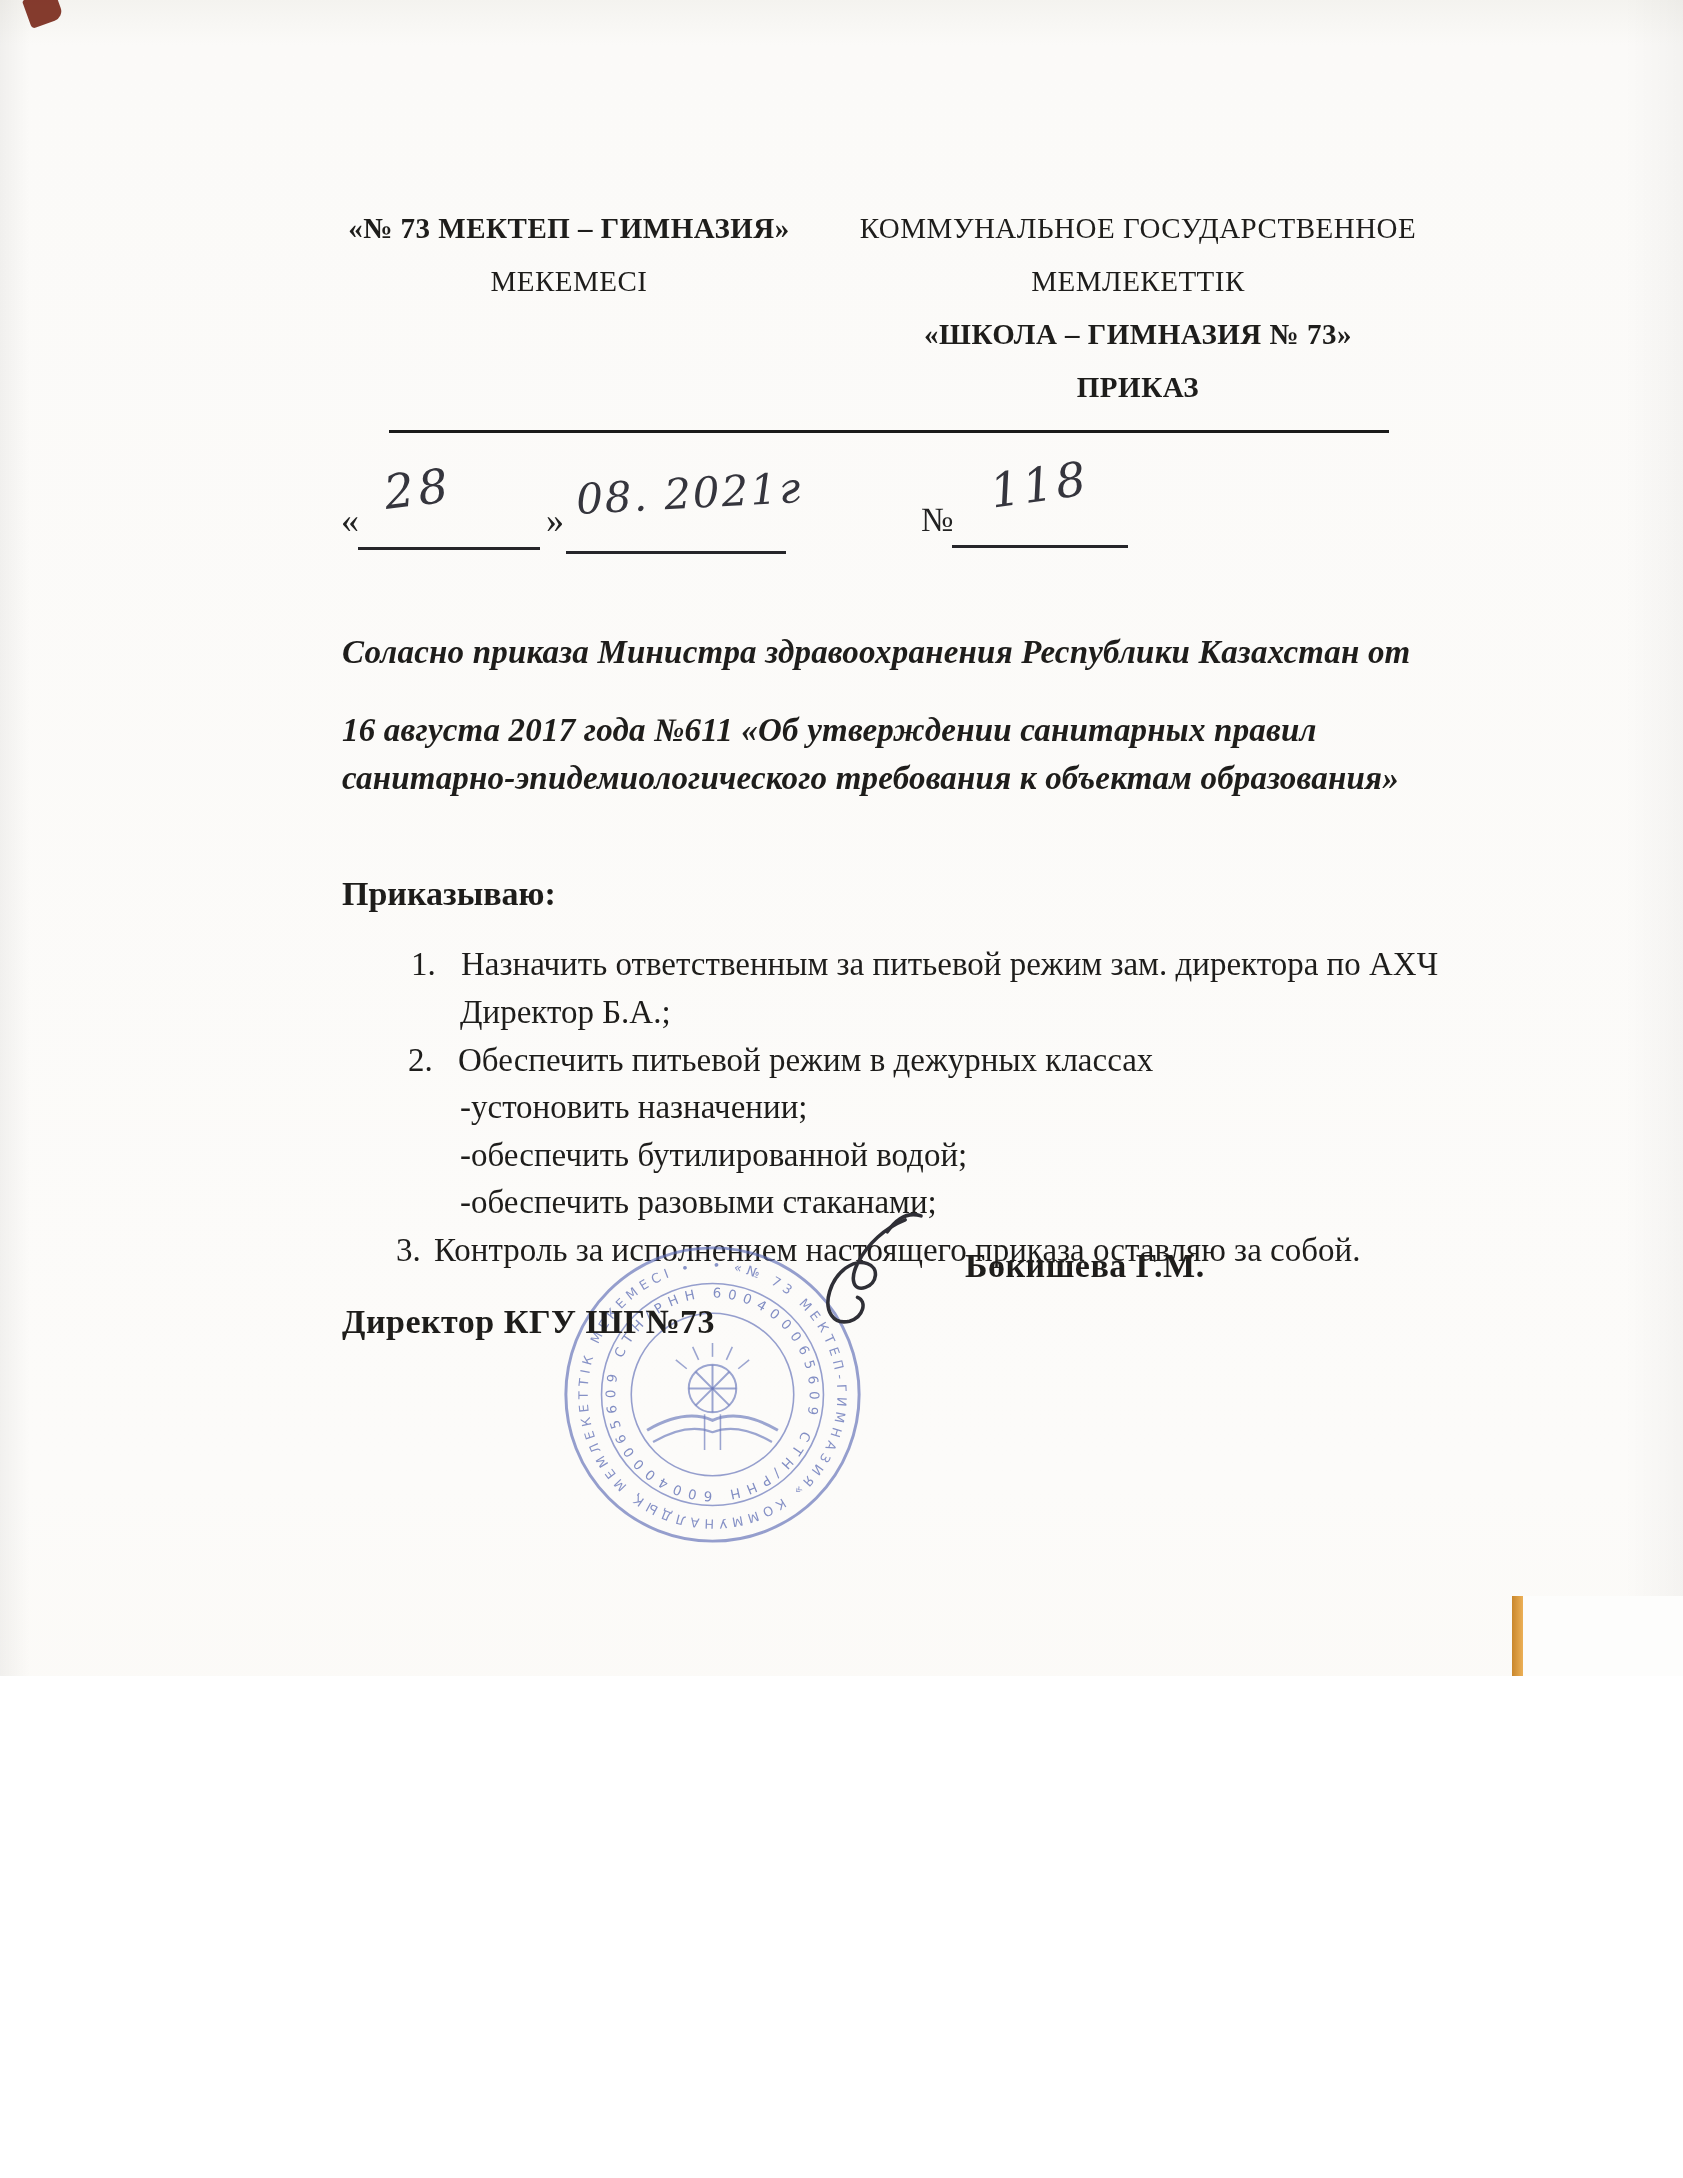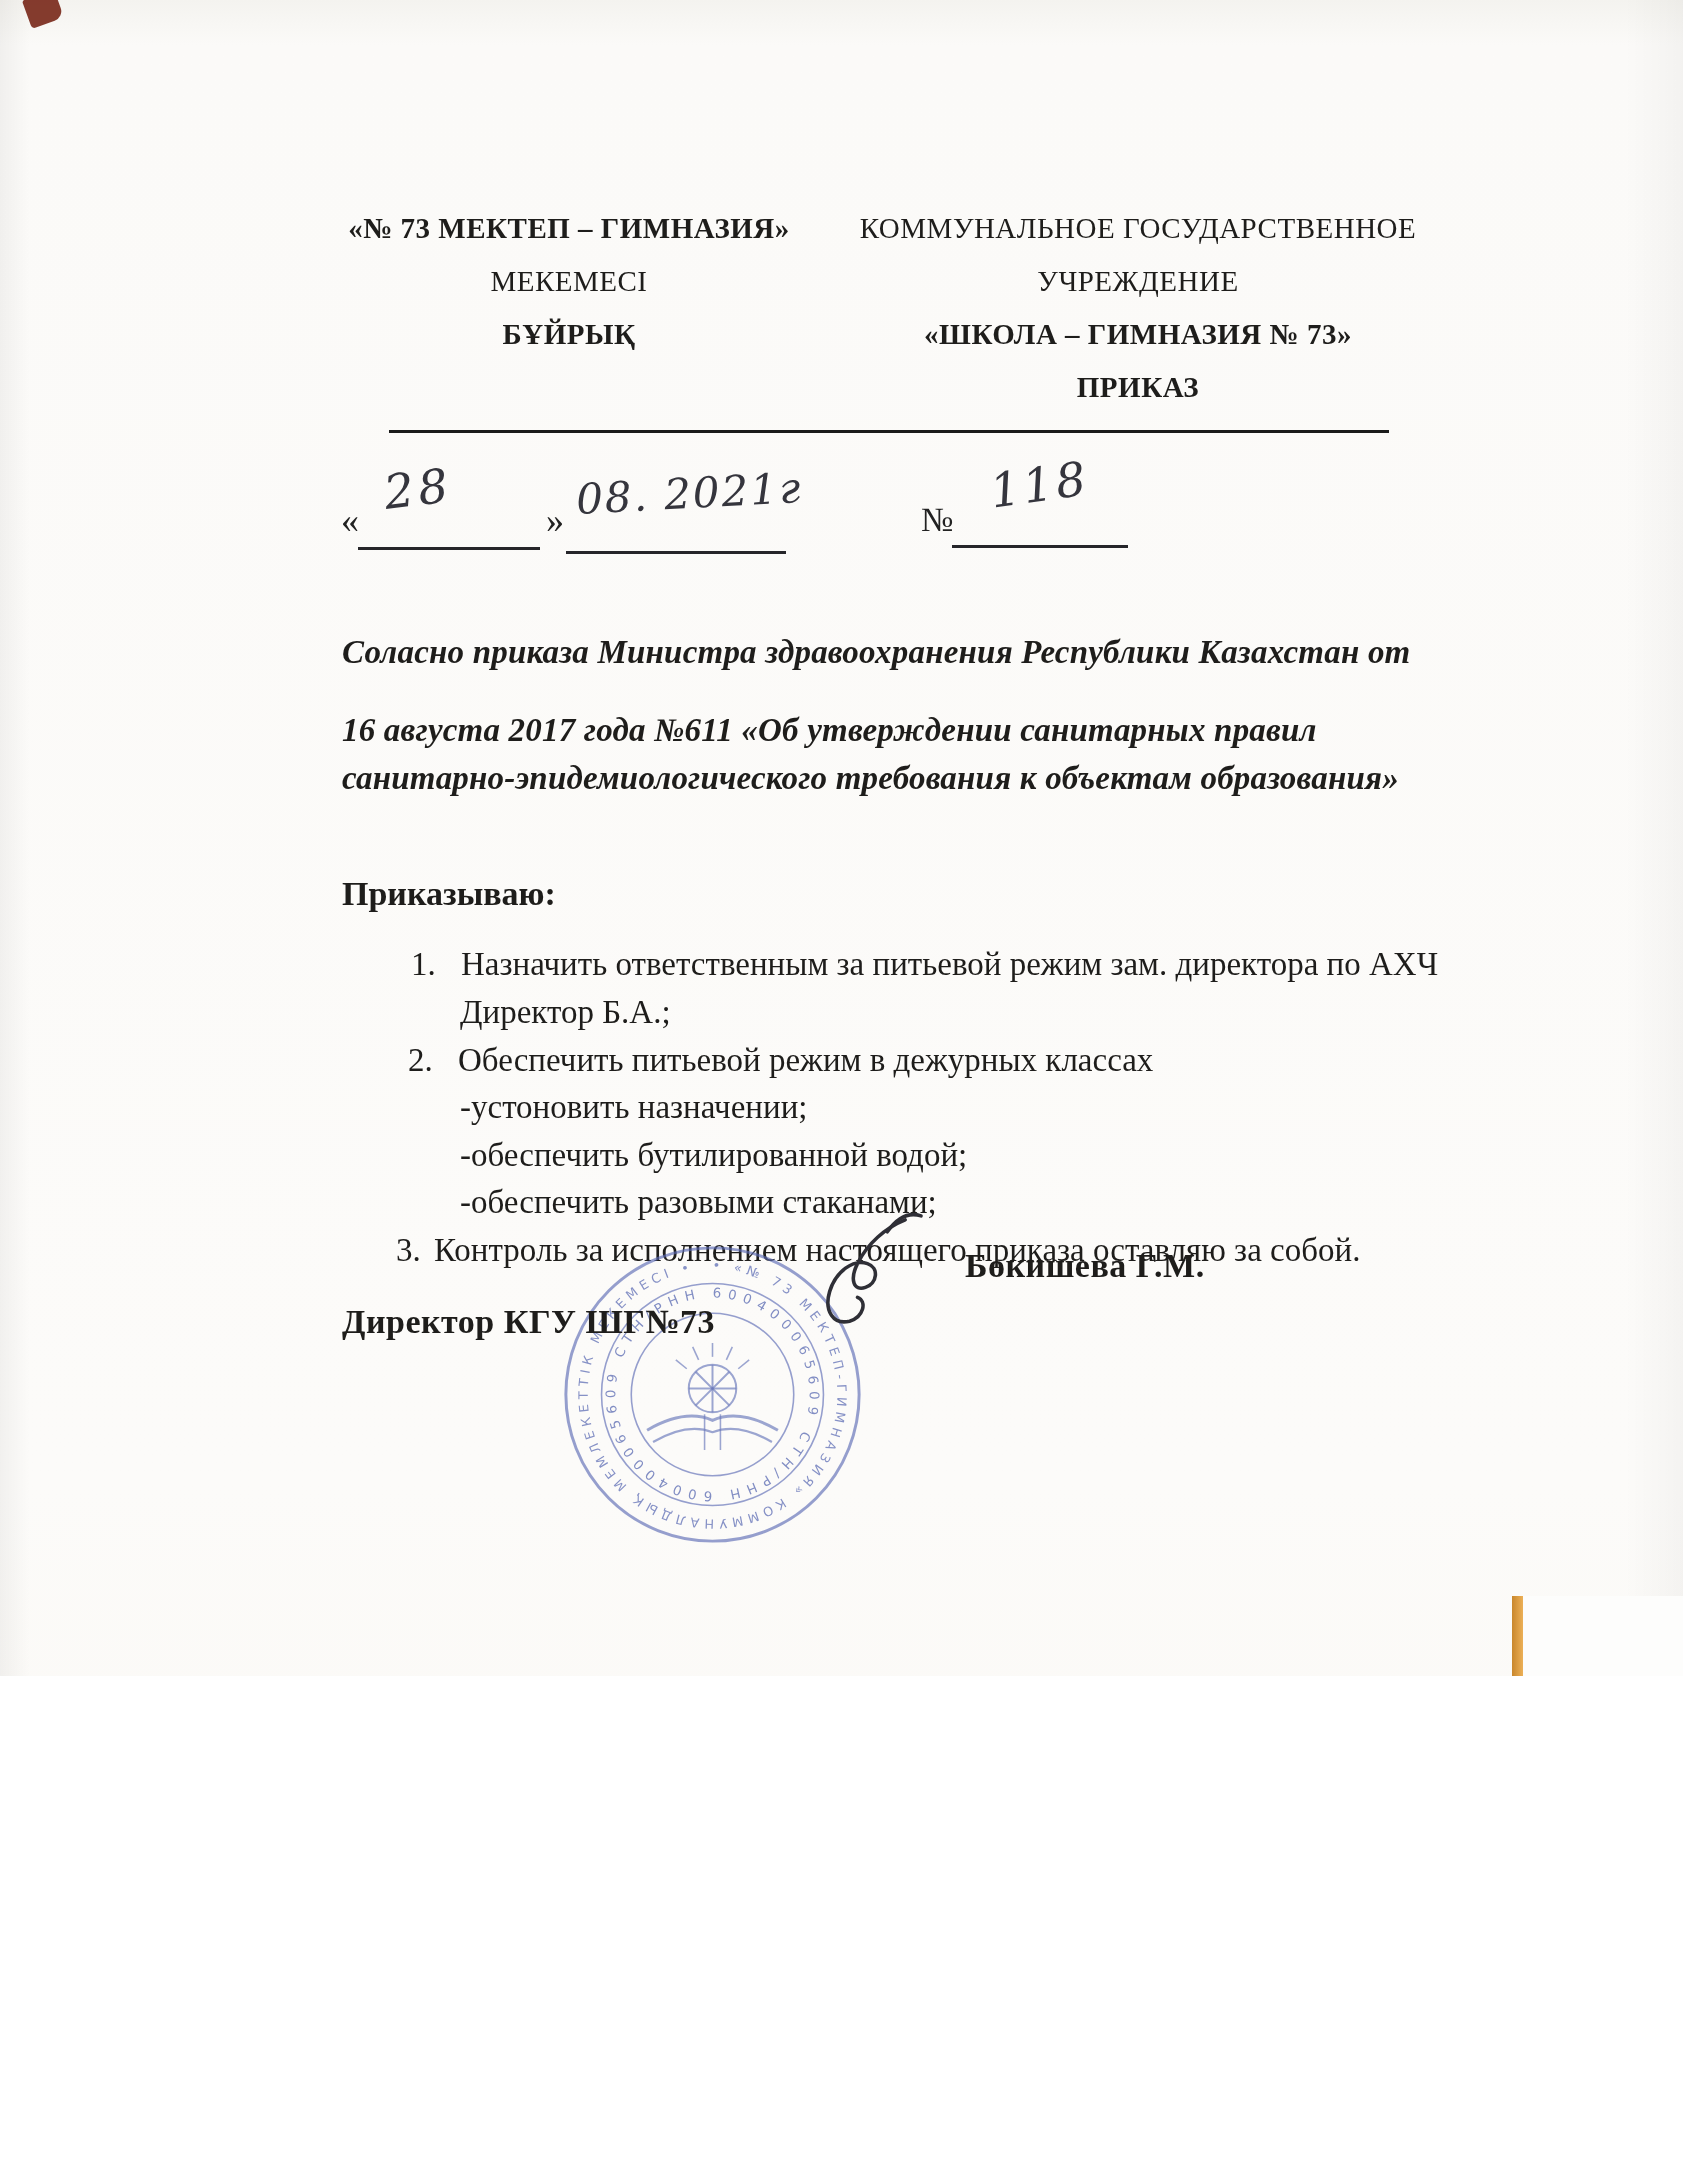--- a/index.html
+++ b/index.html
@@ -49,25 +49,24 @@
 
   <div class="corner-mark"></div>
   <div class="right-white"></div>
   <div class="below-white"></div>
   <div class="trim-v"></div>
   <div class="trim-h"></div>
 
   <div class="hdr hdr-left">
     <div class="b">«№ 73 МЕКТЕП – ГИМНАЗИЯ»</div>
     <div>МЕКЕМЕСІ</div>
-    <div class="b">БҰЙРЫҚ</div>
   </div>
   <div class="hdr hdr-right">
     <div>КОММУНАЛЬНОЕ ГОСУДАРСТВЕННОЕ</div>
-    <div>УЧРЕЖДЕНИЕ</div>
+    <div>МЕМЛЕКЕТТІК</div>
     <div class="b">«ШКОЛА – ГИМНАЗИЯ № 73»</div>
     <div class="b">ПРИКАЗ</div>
   </div>
   <div class="rule"></div>
 
   <span class="q" style="left:341px;top:499px;">«</span>
   <div class="uline" style="left:358px;top:547px;width:182px;"></div>
   <span class="hw hw-day">28</span>
   <span class="q" style="left:546px;top:499px;">»</span>
   <div class="uline" style="left:566px;top:551px;width:220px;"></div>

